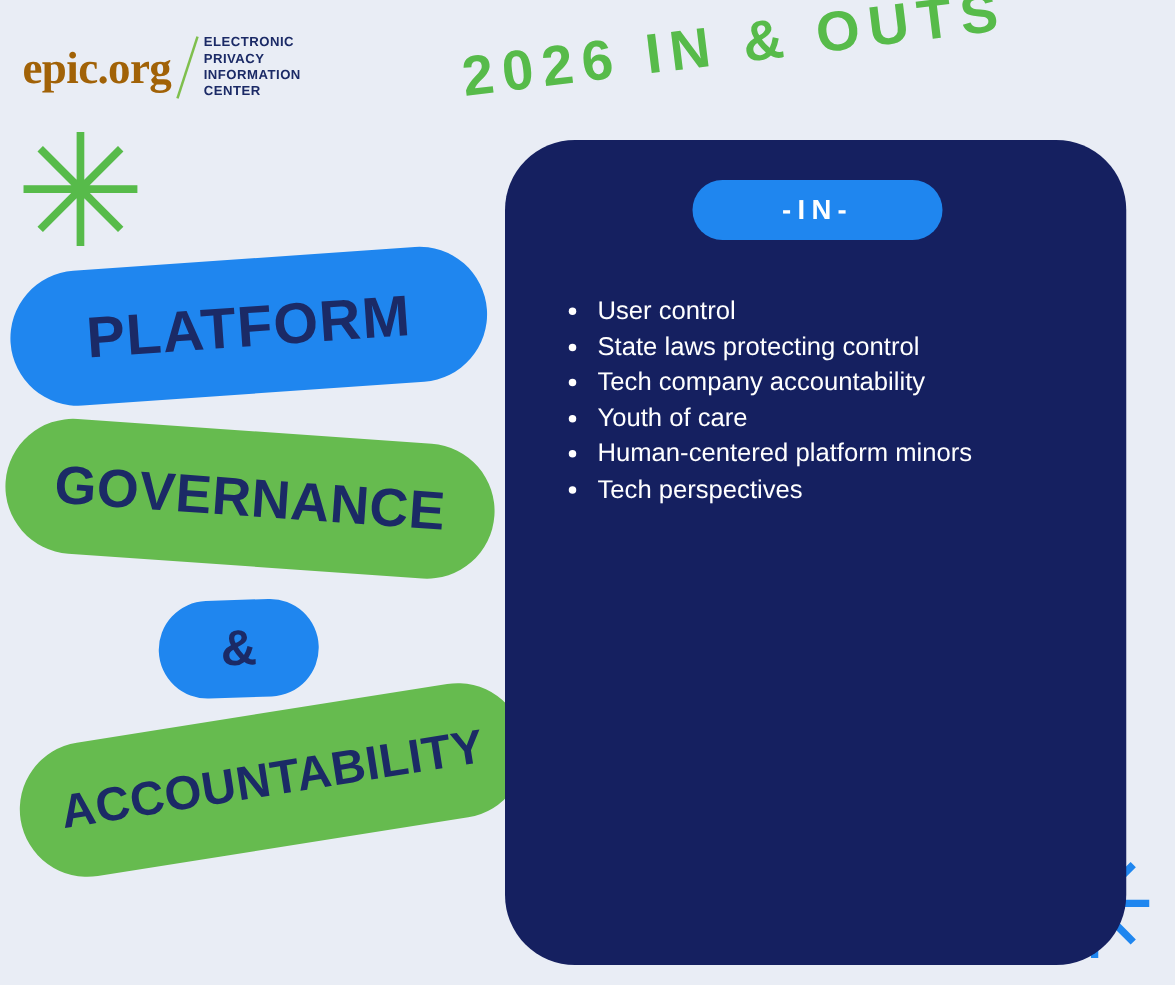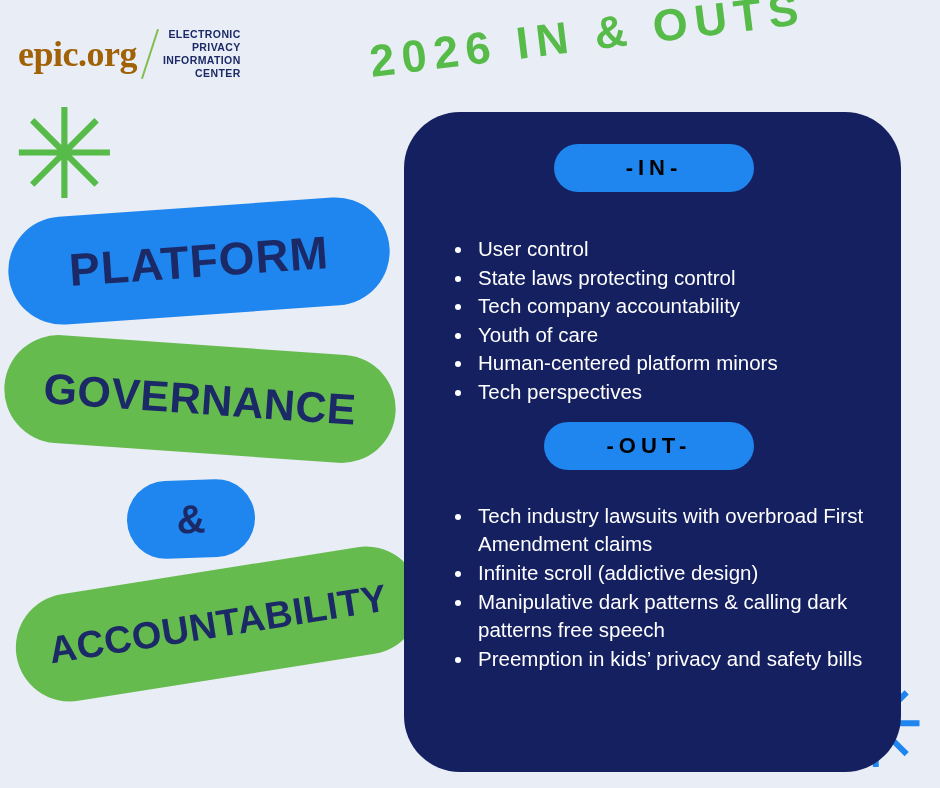--- a/index.html
+++ b/index.html
@@ -44,21 +44,20 @@
     margin: 0 12px 0 12px;
   }
   .logo-sub {
     font-family: "Liberation Sans", sans-serif;
     font-size: 10.5px;
     font-weight: 700;
     color: #1b2a66;
     line-height: 1.25;
     letter-spacing: 0.4px;
     text-transform: uppercase;
-    text-align: right;
   }
 
   
   .title {
     position: absolute;
     left: 370px;
     top: 36px;
     width: 570px;
     font-size: 45px;
     font-weight: 700;
@@ -151,21 +150,21 @@
     width: 497px;
     height: 660px;
     background: #152060;
     border-radius: 56px;
   }
 
   .badge {
     position: absolute;
     background: #1f86ef;
     border-radius: 40px;
-    color: #000000;
+    color: #ffffff;
     font-weight: 700;
     font-size: 22px;
     letter-spacing: 5px;
     display: flex;
     align-items: center;
     justify-content: center;
     height: 48px;
   }
   .badge-in {
     left: 150px;
@@ -236,24 +235,17 @@
 
     <ul class="list list-in">
       <li>User control</li>
       <li>State laws protecting control</li>
       <li>Tech company accountability</li>
       <li>Youth of care</li>
       <li>Human-centered platform minors</li>
       <li>Tech perspectives</li>
     </ul>
 
-    <div class="badge badge-out">-OUT-</div>
-
-    <ul class="list list-out">
-      <li>Tech industry lawsuits with overbroad First Amendment claims</li>
-      <li>Infinite scroll (addictive design)</li>
-      <li>Manipulative dark patterns &amp; calling dark patterns free speech</li>
-      <li>Preemption in kids’ privacy and safety bills</li>
-    </ul>
+
 
   </div>
 
 </div>
 
 </body></html>

